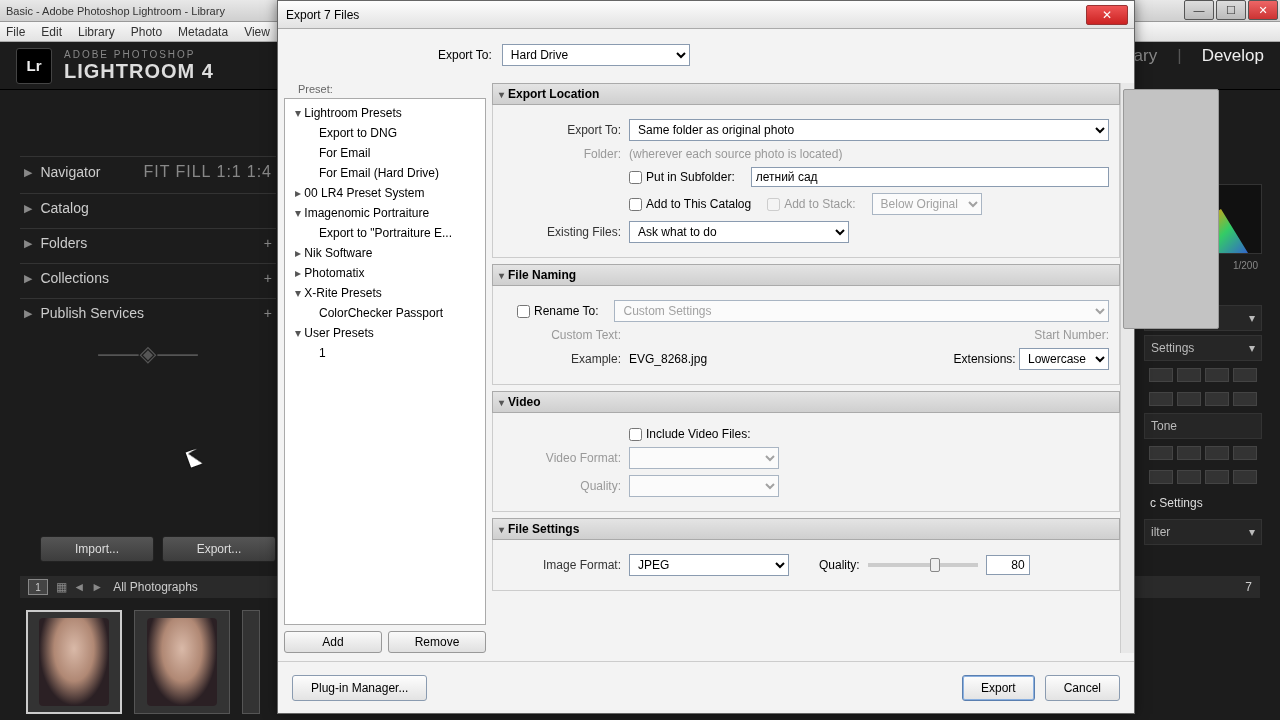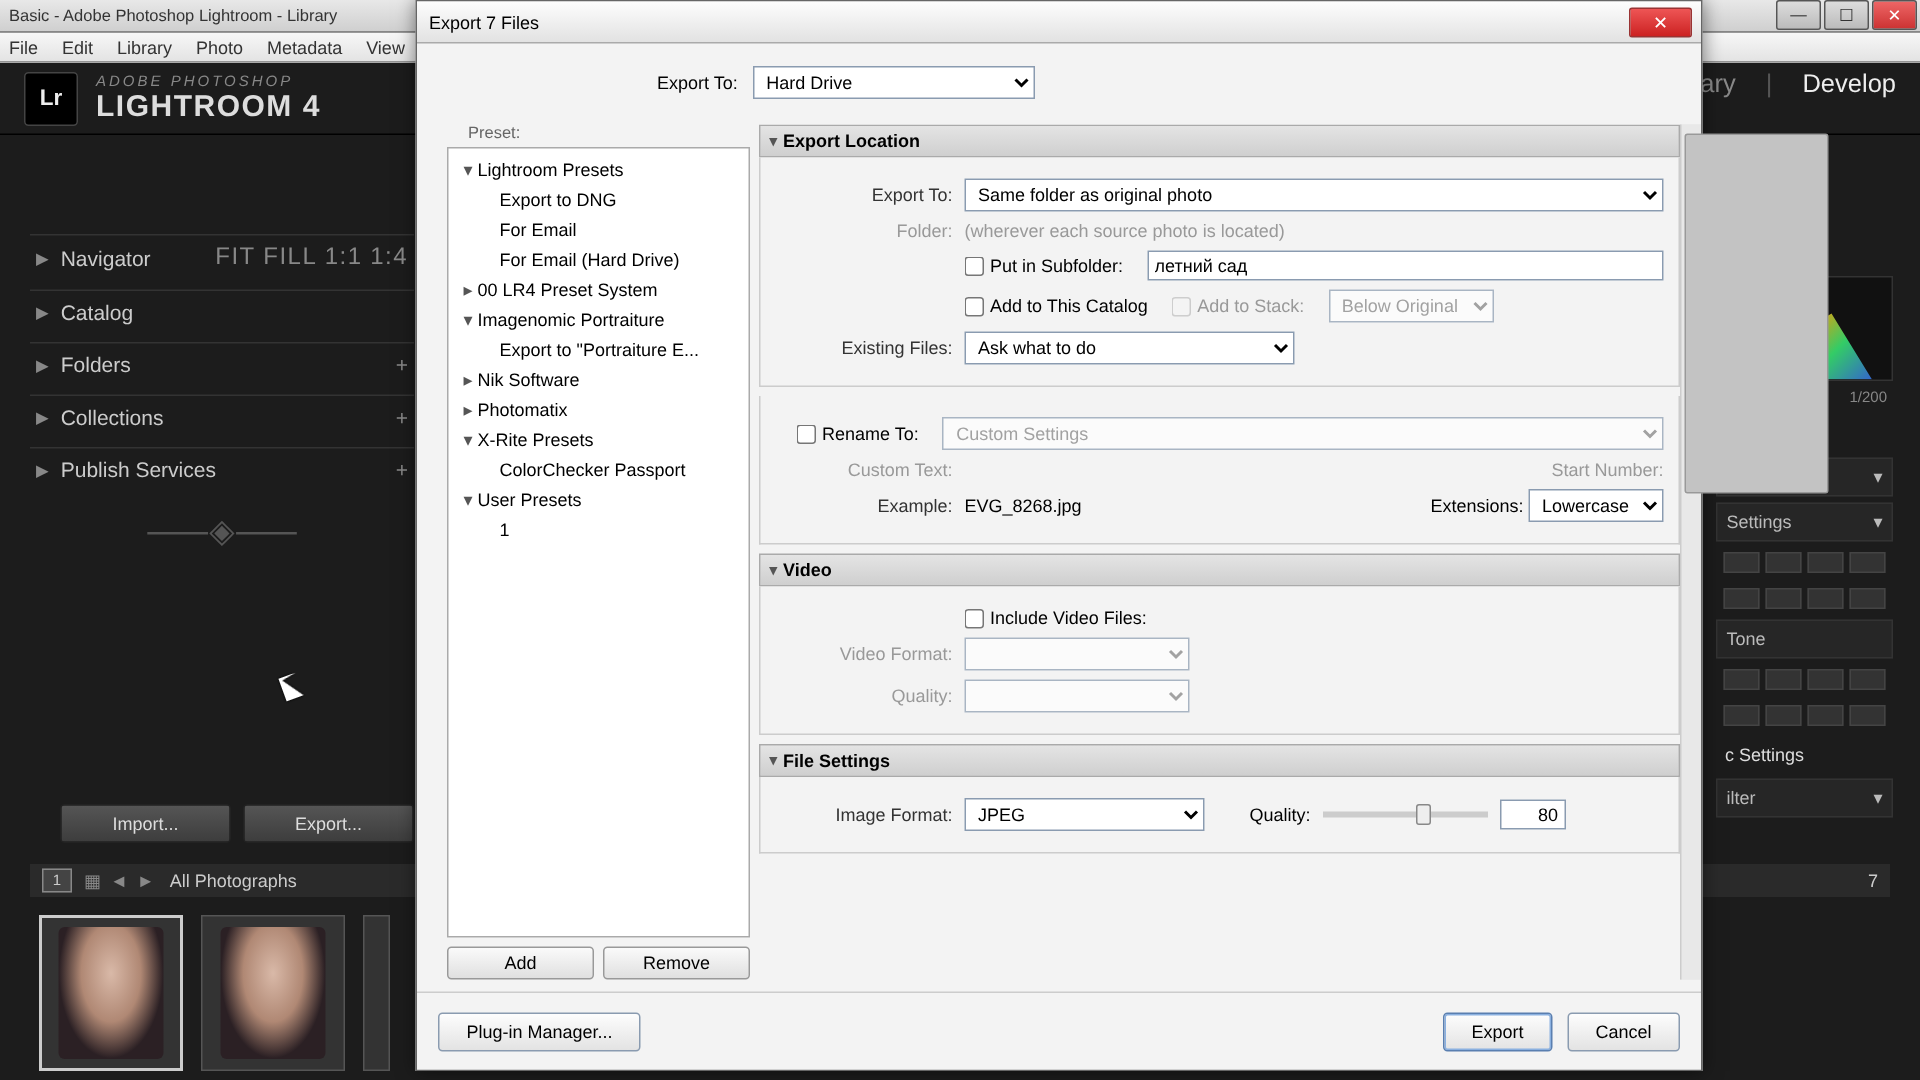--- a/index.html
+++ b/index.html
@@ -12,21 +12,21 @@
 .wbtn { width:30px; height:20px; display:flex; align-items:center; justify-content:center; font-size:11px; border:1px solid #555; margin-left:2px; background:linear-gradient(#ddd,#bbb); border-radius:2px;}
 .wbtn.close { background:linear-gradient(#e66,#c33); color:#fff;}
 .menubar { height:20px; background:linear-gradient(#f7f7f7,#e3e3e3); display:flex; align-items:center; padding:0 6px; font-size:12px; color:#333; border-bottom:1px solid #aaa;}
 .menubar span { margin-right:16px; }
 
 
 .lr-body { position:absolute; left:0; right:0; top:42px; bottom:0; background:#1c1c1c; }
 .lr-logo-bar { height:48px; display:flex; align-items:center; padding:0 16px; border-bottom:1px solid #000;}
 .lr-badge { width:36px; height:36px; background:#000; color:#eee; display:flex; align-items:center; justify-content:center; font-weight:bold; font-size:15px; border:1px solid #444; border-radius:3px;}
 .lr-title { margin-left:12px; color:#ccc; }
-.lr-title .sub { font-size:10px; letter-spacing:2px; color:#888;font-style:italic;}
+.lr-title .sub { font-size:10px; letter-spacing:2px; color:#888;}
 .lr-title .main { font-size:20px; letter-spacing:1px; color:#ddd; font-weight:700;}
 .module-tabs { position:absolute; right:16px; top:4px; display:flex; gap:20px; font-size:17px; color:#888;}
 .module-tabs span.active { color:#eee;}
 
 .left-panels { position:absolute; left:20px; top:114px; width:256px; display:flex; flex-direction:column; gap:6px;}
 .panel-row { display:flex; align-items:center; color:#ccc; font-size:14px; padding:6px 4px; border-top:1px solid #333;}
 .panel-row .arrow { margin-right:8px; color:#888; font-size:11px;}
 .nav-extras { margin-left:auto; font-size:16px; color:#888; letter-spacing:1px;}
 .nav-extras span{margin-left:5px;}
 .plus { margin-left:auto; color:#888;}
@@ -57,21 +57,21 @@
 .dialog { position:absolute; left:277px; top:0; width:858px; height:714px; background:#f3f3f3; border:1px solid #666; box-shadow:0 0 12px rgba(0,0,0,0.5);}
 .dlg-title { height:28px; background:linear-gradient(#fdfdfd,#e2e2e2); display:flex; align-items:center; padding:0 8px; font-size:12px; border-bottom:1px solid #aaa;}
 .dlg-close { position:absolute; right:6px; top:4px; width:42px; height:20px; background:linear-gradient(#e55,#c22); border:1px solid #933; border-radius:2px; color:#fff; display:flex;align-items:center;justify-content:center;font-size:12px;}
 
 .dlg-top { height:52px; display:flex; align-items:center; justify-content:flex-start; padding-left:160px; font-size:12px;}
 .dlg-top label{margin-right:10px;}
 select,input[type=text]{font-size:12px;border:1px solid #8a9bb0;background:#fff;padding:2px 4px;}
 .combo-lg{width:188px;height:22px;}
 
 .dlg-cols { position:absolute; left:0; top:82px; right:0; bottom:60px; display:flex;}
-.preset-col { width:214px; padding:0 6px; display:flex; flex-direction:column;margin-left:14px;}
+.preset-col { width:214px; padding:0 6px; display:flex; flex-direction:column;}
 .col-label{font-size:11px;color:#666;margin:0 0 3px 14px;}
 .preset-list { flex:1; background:#fff; border:1px solid #aaa; overflow:auto; position:relative;}
 .tree{list-style:none;padding:4px 2px;font-size:12px;}
 .tree li{padding:3px 2px 3px 20px;white-space:nowrap;}
 .tree li.parent{padding-left:8px;}
 .tree li.parent::before{content:"▾ ";color:#555;}
 .tree li.parent.collapsed::before{content:"▸ ";}
 .tree li.child{padding-left:32px;}
 .preset-btns{display:flex;gap:6px;margin-top:6px;}
 .pbtn{flex:1;height:22px;font-size:12px;background:linear-gradient(#fafafa,#e0e0e0);border:1px solid #999;border-radius:3px;}
@@ -319,20 +319,21 @@
               <select style="width:110px" disabled=""><option>Below Original</option></select>
               </div>
             <div class="form-row">
                 <span class="lab">Existing Files:</span>
               <select style="width:220px"><option>Ask what to do</option></select>
               </div>
           </div>
         </div>
 
         <div class="section">
+          <div class="sec-head">File Naming</div>
           <div class="sec-body">
             <div class="form-row">
               <label class="chk" style="margin-left:14px">
                   <input type="checkbox" style="">
                   <span>Rename To:</span>
                 </label>
               <select class="wide" disabled=""><option>Custom Settings</option></select>
               </div>
             <div class="form-row">
                 <span class="lab muted">Custom Text:</span>

